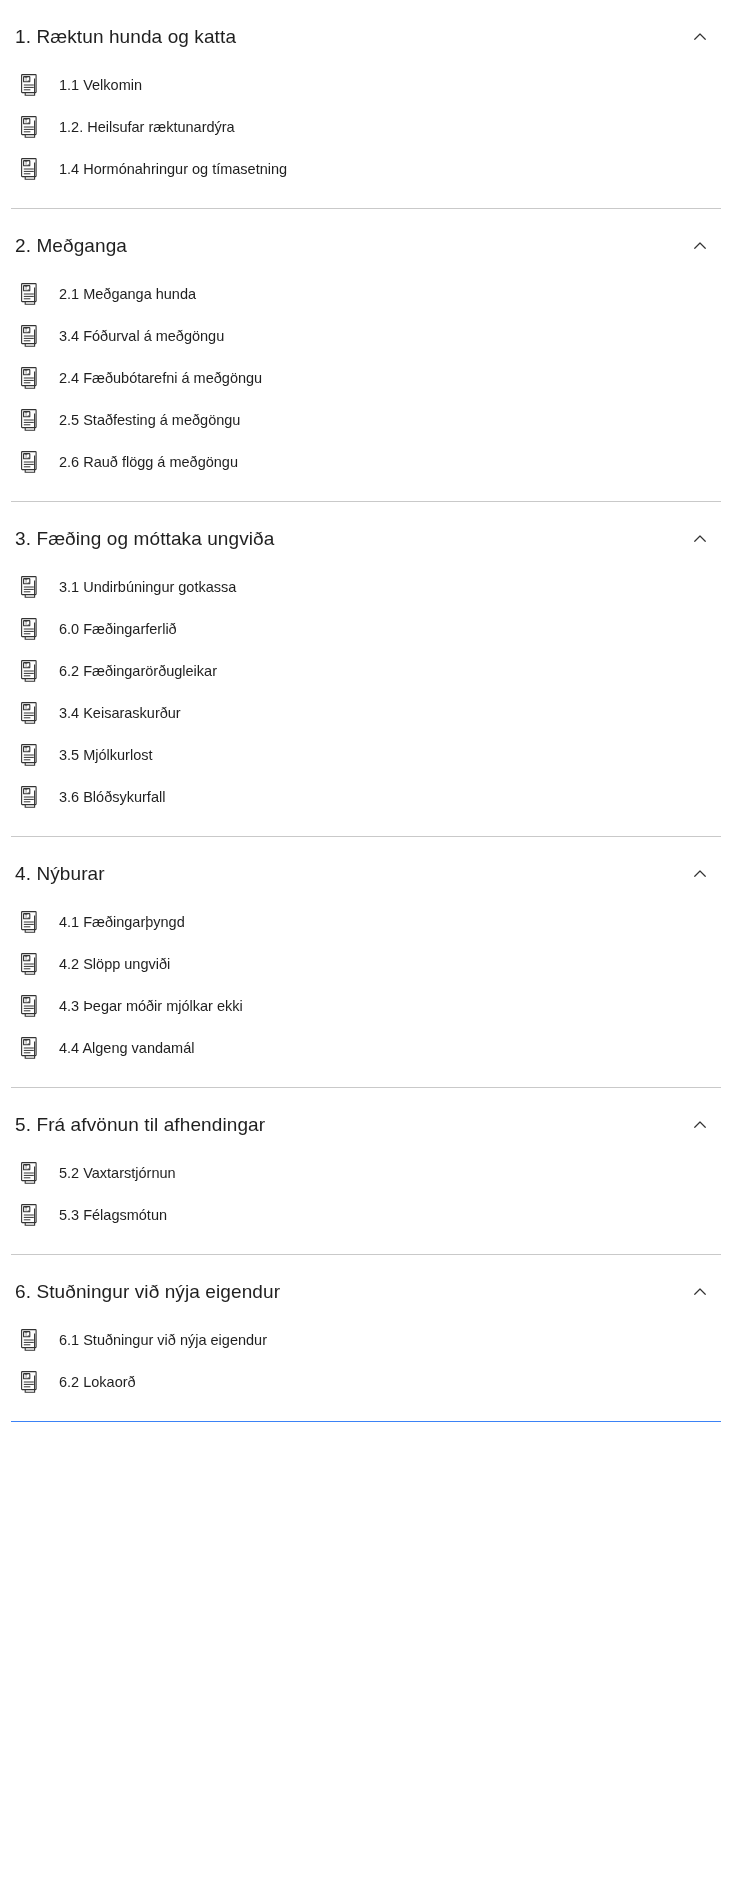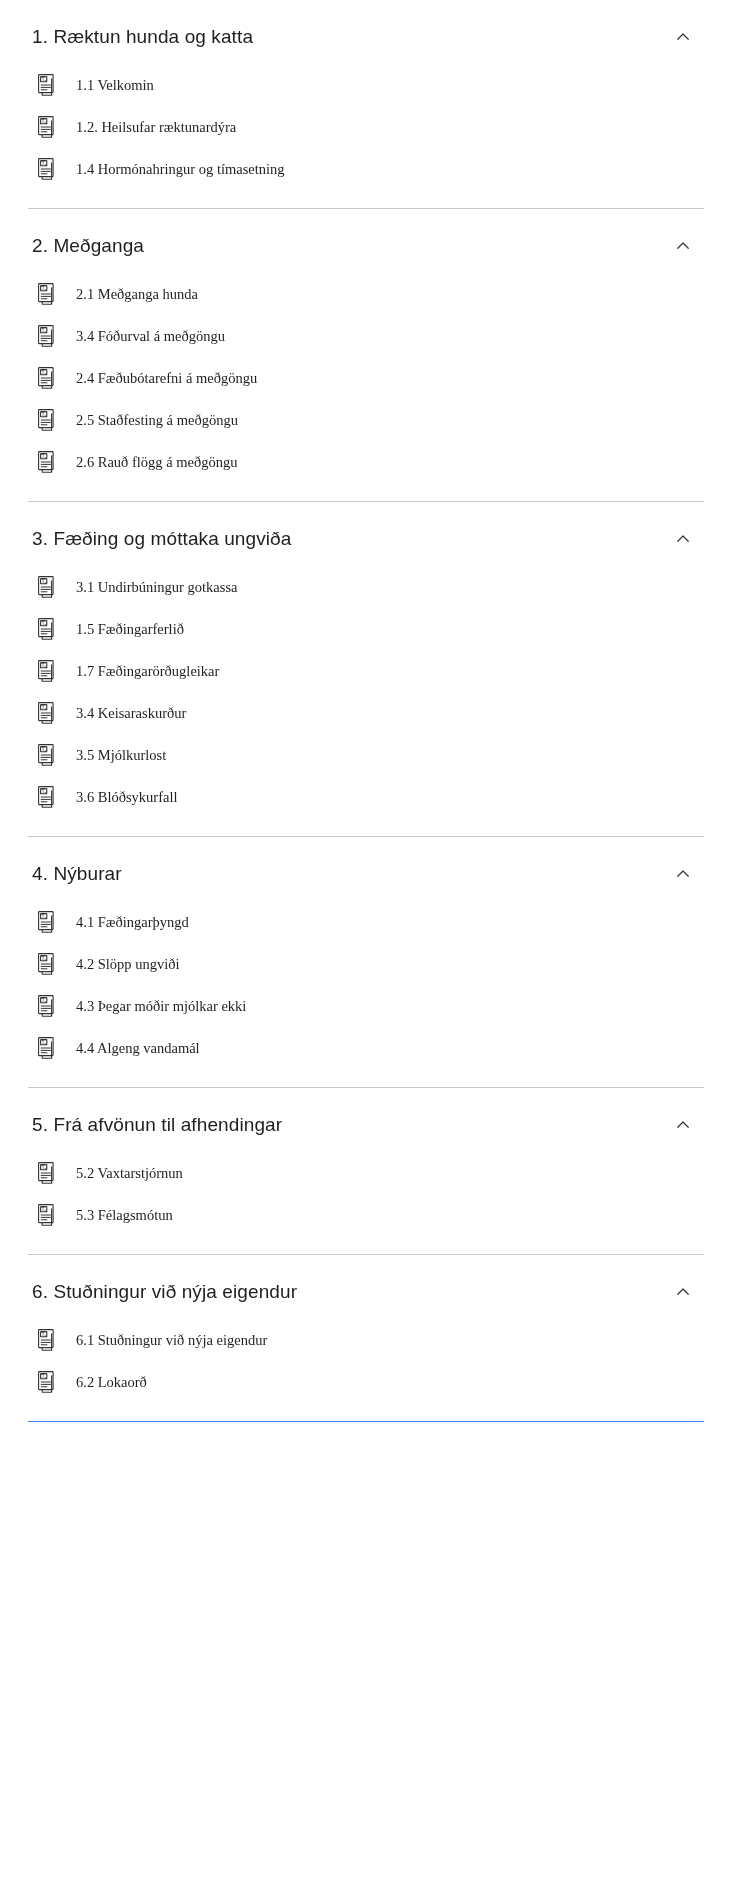--- a/index.html
+++ b/index.html
@@ -9,21 +9,21 @@
     background: #ffffff;
   }
   body {
     width: 732px;
     font-family: "Liberation Sans", sans-serif;
     color: #1a1a1a;
     -webkit-font-smoothing: antialiased;
   }
   .course-outline {
     width: 732px;
-    padding: 0 28px;
+    padding: 0 11px;
   }
   .section {
     border-bottom: 1px solid #c9c9c9;
     padding-bottom: 18px;
   }
   .section:last-child { border-bottom: 1px solid #3b82f6; }
   .section-header {
     display: flex;
     align-items: center;
     justify-content: space-between;
@@ -63,21 +63,20 @@
     height: 24px;
     flex: 0 0 auto;
     margin-right: 18px;
     display: inline-block;
   }
   .doc-icon svg { display: block; }
   .lesson-label {
     font-size: 14.5px;
     color: #1f1f1f;
     line-height: 1.3;
-    font-family: Liberation Serif, serif;
   }
 </style>
 </head>
 <body>
 
 <div class="course-outline">
     <div class="section">
       <div class="section-header">
         <div class="section-title">1. Ræktun hunda og katta</div>
         <span class="chevron">
@@ -252,36 +251,36 @@
               <rect x="2.6" y="1.6" width="14.5" height="18" rx="0.6"></rect>
               <rect x="4.6" y="3.6" width="6.2" height="5.2" rx="0.4" fill="#ffffff"></rect>
               <text x="5.4" y="8.0" font-family="Liberation Sans, sans-serif" font-size="5" fill="#333333" stroke="none">T</text>
               <text x="8.6" y="9.0" font-family="Liberation Sans, sans-serif" font-size="3.4" fill="#333333" stroke="none">x</text>
               <line x1="4.8" y1="12.0" x2="14.8" y2="12.0" stroke-width="1"></line>
               <line x1="4.8" y1="14.4" x2="14.8" y2="14.4" stroke-width="1"></line>
               <line x1="4.8" y1="16.8" x2="11.4" y2="16.8" stroke-width="1"></line>
               <path d="M6.2 19.6 L6.2 22.2 L15.6 22.2 L15.6 5.6" stroke-width="1.1"></path>
             </svg>
           </span>
-          <span class="lesson-label">1.5 Fæðingarferlið</span>
-        </li>
-        <li class="lesson">
-          <span class="doc-icon">
-            <svg viewBox="0 0 22 24" width="22" height="24" fill="none" stroke="#333333" stroke-width="1.1">
-              <rect x="2.6" y="1.6" width="14.5" height="18" rx="0.6"></rect>
-              <rect x="4.6" y="3.6" width="6.2" height="5.2" rx="0.4" fill="#ffffff"></rect>
-              <text x="5.4" y="8.0" font-family="Liberation Sans, sans-serif" font-size="5" fill="#333333" stroke="none">T</text>
-              <text x="8.6" y="9.0" font-family="Liberation Sans, sans-serif" font-size="3.4" fill="#333333" stroke="none">x</text>
-              <line x1="4.8" y1="12.0" x2="14.8" y2="12.0" stroke-width="1"></line>
-              <line x1="4.8" y1="14.4" x2="14.8" y2="14.4" stroke-width="1"></line>
-              <line x1="4.8" y1="16.8" x2="11.4" y2="16.8" stroke-width="1"></line>
-              <path d="M6.2 19.6 L6.2 22.2 L15.6 22.2 L15.6 5.6" stroke-width="1.1"></path>
-            </svg>
-          </span>
-          <span class="lesson-label">1.7 Fæðingarörðugleikar</span>
+          <span class="lesson-label">6.0 Fæðingarferlið</span>
+        </li>
+        <li class="lesson">
+          <span class="doc-icon">
+            <svg viewBox="0 0 22 24" width="22" height="24" fill="none" stroke="#333333" stroke-width="1.1">
+              <rect x="2.6" y="1.6" width="14.5" height="18" rx="0.6"></rect>
+              <rect x="4.6" y="3.6" width="6.2" height="5.2" rx="0.4" fill="#ffffff"></rect>
+              <text x="5.4" y="8.0" font-family="Liberation Sans, sans-serif" font-size="5" fill="#333333" stroke="none">T</text>
+              <text x="8.6" y="9.0" font-family="Liberation Sans, sans-serif" font-size="3.4" fill="#333333" stroke="none">x</text>
+              <line x1="4.8" y1="12.0" x2="14.8" y2="12.0" stroke-width="1"></line>
+              <line x1="4.8" y1="14.4" x2="14.8" y2="14.4" stroke-width="1"></line>
+              <line x1="4.8" y1="16.8" x2="11.4" y2="16.8" stroke-width="1"></line>
+              <path d="M6.2 19.6 L6.2 22.2 L15.6 22.2 L15.6 5.6" stroke-width="1.1"></path>
+            </svg>
+          </span>
+          <span class="lesson-label">6.2 Fæðingarörðugleikar</span>
         </li>
         <li class="lesson">
           <span class="doc-icon">
             <svg viewBox="0 0 22 24" width="22" height="24" fill="none" stroke="#333333" stroke-width="1.1">
               <rect x="2.6" y="1.6" width="14.5" height="18" rx="0.6"></rect>
               <rect x="4.6" y="3.6" width="6.2" height="5.2" rx="0.4" fill="#ffffff"></rect>
               <text x="5.4" y="8.0" font-family="Liberation Sans, sans-serif" font-size="5" fill="#333333" stroke="none">T</text>
               <text x="8.6" y="9.0" font-family="Liberation Sans, sans-serif" font-size="3.4" fill="#333333" stroke="none">x</text>
               <line x1="4.8" y1="12.0" x2="14.8" y2="12.0" stroke-width="1"></line>
               <line x1="4.8" y1="14.4" x2="14.8" y2="14.4" stroke-width="1"></line>

